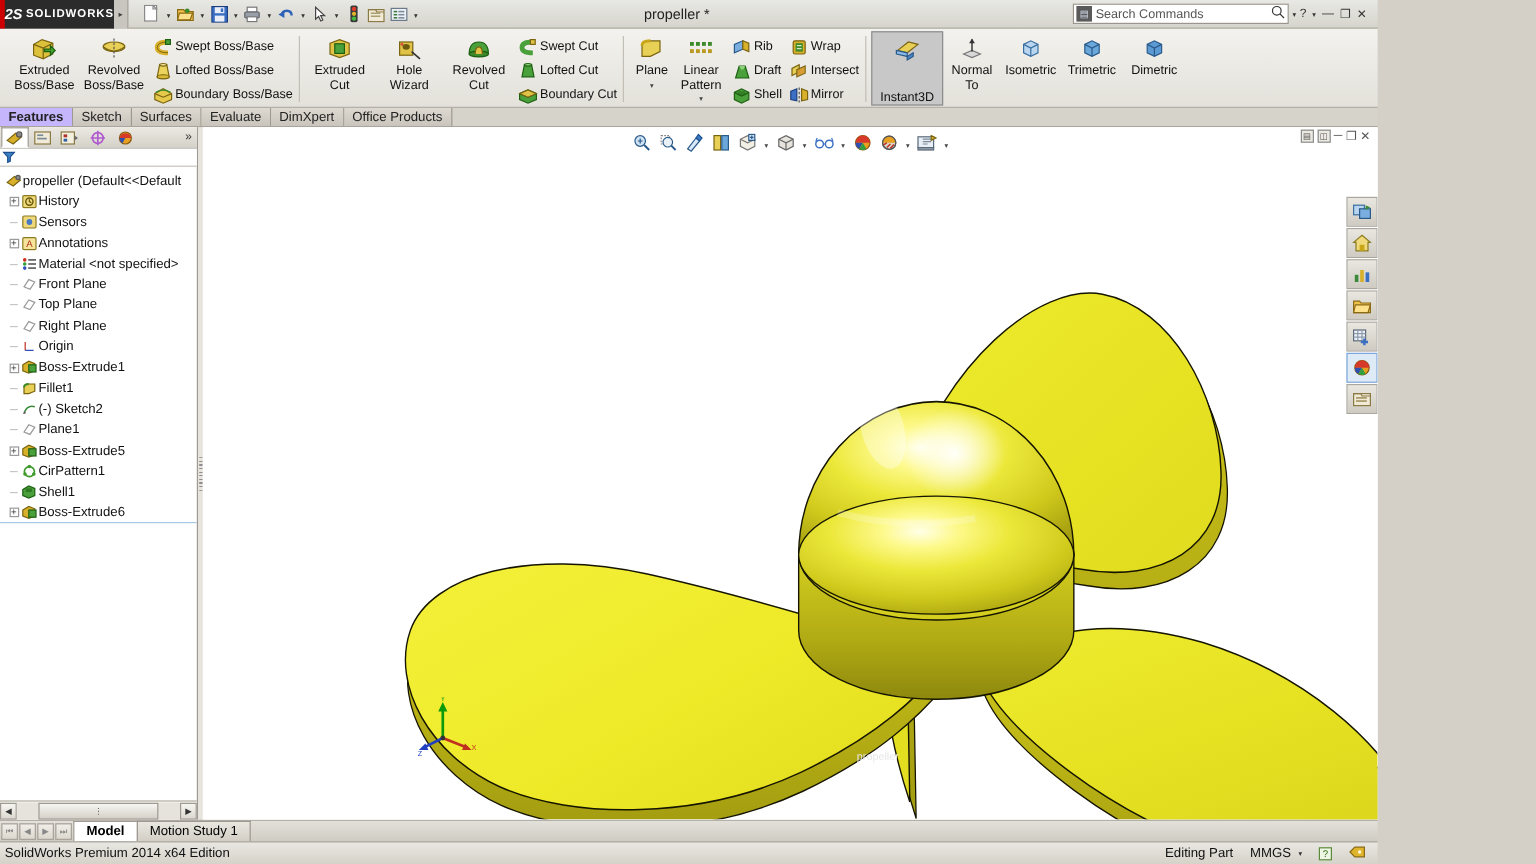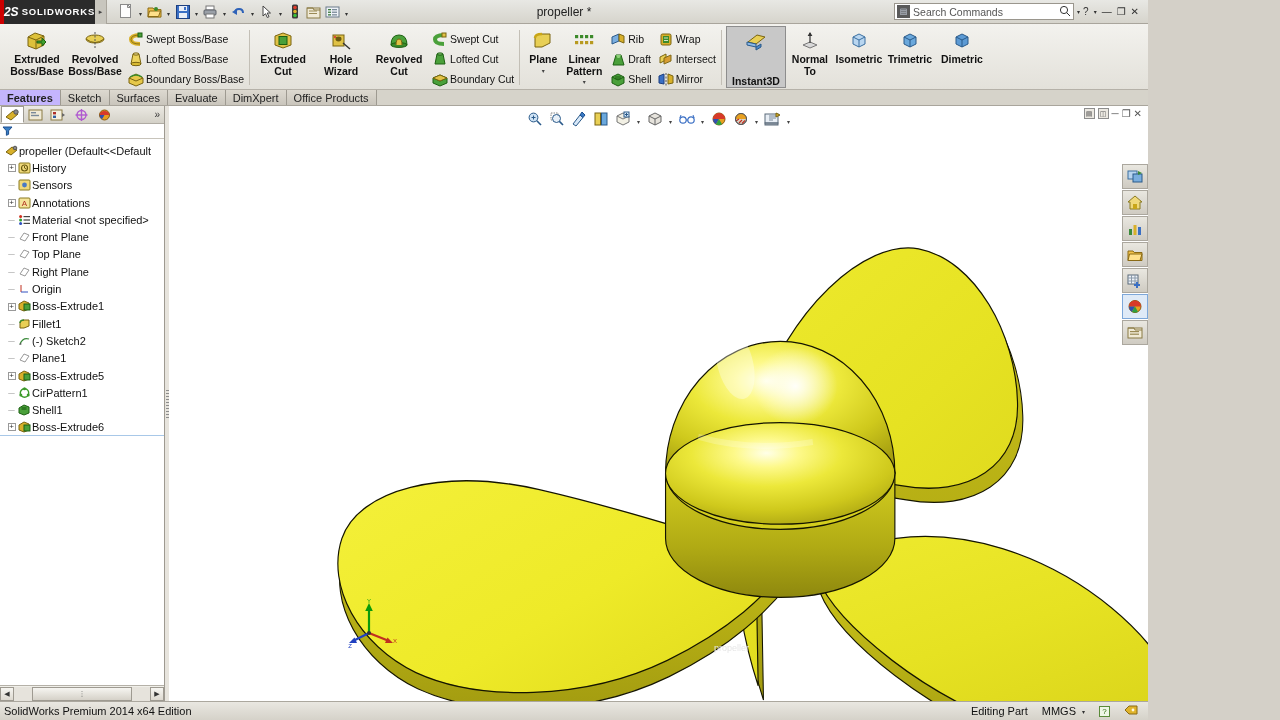--- a/index.html
+++ b/index.html
@@ -67,21 +67,21 @@
   }
   .rgroup { display:flex; align-items:flex-start; padding:0 4px; position:relative; }
   .rgroup.sep::after {
     content:""; position:absolute; right:0; top:4px; bottom:4px; width:1px; background:#c3bfb6;
   }
   .big-btn {
     width:58px; display:flex; flex-direction:column; align-items:center;
     padding-top:2px; cursor:default;
   }
   .big-btn .ic { height:26px; display:flex; align-items:center; justify-content:center; }
-  .big-btn .lbl { font-size:10.5px; text-align:center; line-height:11.5px; color:#111;font-weight:bold; }
+  .big-btn .lbl { font-size:10.5px; text-align:center; line-height:11.5px; color:#111; }
   .big-btn .caret { font-size:6px; color:#444; margin-top:1px; }
   .small-col { display:flex; flex-direction:column; justify-content:space-between; padding-top:3px; }
   .small-btn { display:flex; align-items:center; height:20px; padding:0 2px; cursor:default; }
   .small-btn .ic { width:20px; display:flex; align-items:center; justify-content:center; }
   .small-btn .lbl { font-size:10.5px; color:#111; }
   .big-btn.active {
     background:#c8c8c8; border:1px solid #8d8d8d; height:62px; justify-content:space-between;gap:16px;
   }
 
   
@@ -1081,20 +1081,30 @@
                 <path d="M1 3 h6 l1 2 h7" fill="none" stroke="#8a7a45"></path>
                 <rect x="3" y="6" width="9" height="1.2" fill="#9a8a55"></rect>
                 <rect x="3" y="8.6" width="9" height="1.2" fill="#9a8a55"></rect>
               </svg>
           </div>
         </div>
       </div>
     </div>
   </div>
 
+  <div class="bottom-tabs">
+    <div class="nav-btns">
+      <div class="nav-btn">⏮</div>
+      <div class="nav-btn">◀</div>
+      <div class="nav-btn">▶</div>
+      <div class="nav-btn">⏭</div>
+    </div>
+    <div class="btab active">Model</div>
+    <div class="btab">Motion Study 1</div>
+  </div>
 
   <div class="statusbar">
     <div>SolidWorks Premium 2014 x64 Edition</div>
     <div class="sb-right">
       <div>Editing Part</div>
       <div style="display:flex;align-items:center;gap:6px">
         <span>MMGS</span>
         <span class="sb-caret">▾</span>
       </div>
       <div class="sb-help">?</div>

